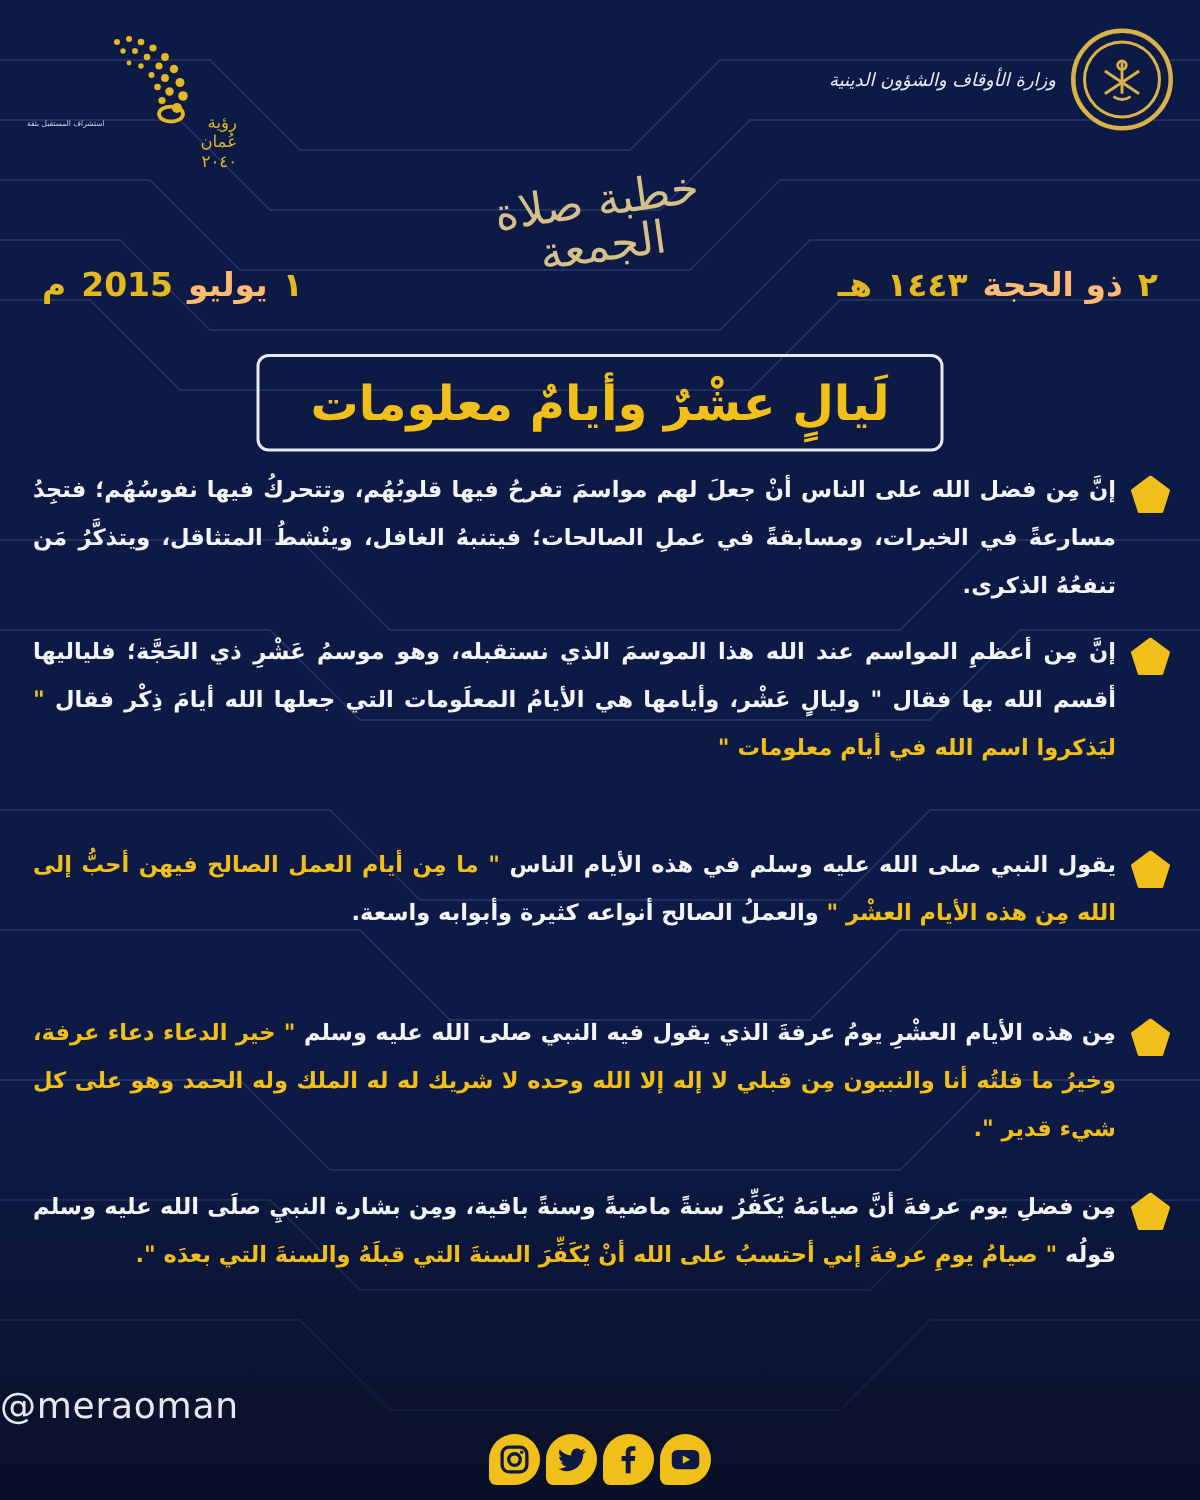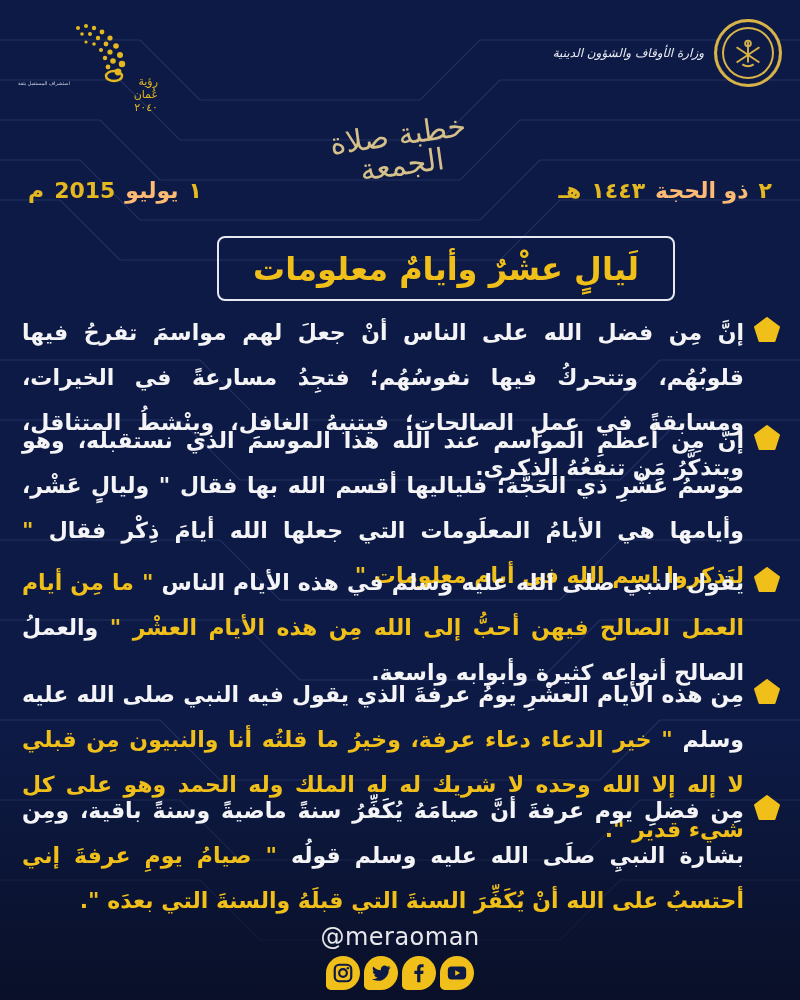--- a/index.html
+++ b/index.html
@@ -61,42 +61,42 @@
     font-weight: bold; font-size: 22px;
   }
   .date { display: flex; gap: 10px; direction: rtl; align-items: baseline; }
   .date .y { color: #e3b820; }
   .date .w { color: #fdba74; }
 
   .title-box {
     position: absolute; top: 236px; left: 171px; width: 458px; height: 65px;
     border: 2px solid #e6e9f2; border-radius: 8px;
     display: flex; align-items: center; justify-content: center;
-    color: #f0bf19; font-size: 32px; font-weight: bold; direction: rtl; margin-left: 46px;
+    color: #f0bf19; font-size: 32px; font-weight: bold; direction: rtl;
   }
 
   .paras {
     position: absolute; top: 310px; left: 22px; right: 20px;
     direction: rtl;
   }
   .para {
     display: flex; align-items: flex-start; gap: 10px; margin-bottom: 0;
     position: absolute; right: 0; left: 0;
   }
   .bullet {
     flex: 0 0 26px; width: 26px; height: 26px; margin-top: 7px;
   }
   .ptext {
-    font-size: 22px; line-height: 45px; font-weight: bold; color: #f4f4f7;
+    font-size: 15px; line-height: 32px; font-weight: bold; color: #f4f4f7;
     text-align: justify;
   }
   .hl { color: #f0bf19; }
 
   .handle {
-    position: absolute; top: 923px; left: 0; right: 0; text-align: center;
+    position: absolute; top: 923px; left: 0; right: 0; text-align: left;
     font-size: 24px; color: #e8e8ec; letter-spacing: 0.5px;
   }
   .socials {
     position: absolute; top: 956px; left: 0; right: 0;
     display: flex; justify-content: center; gap: 4px;
   }
   .social {
     width: 34px; height: 34px; background: #f0bf19;
     border-radius: 50% 50% 50% 14%;
     display: flex; align-items: center; justify-content: center;

